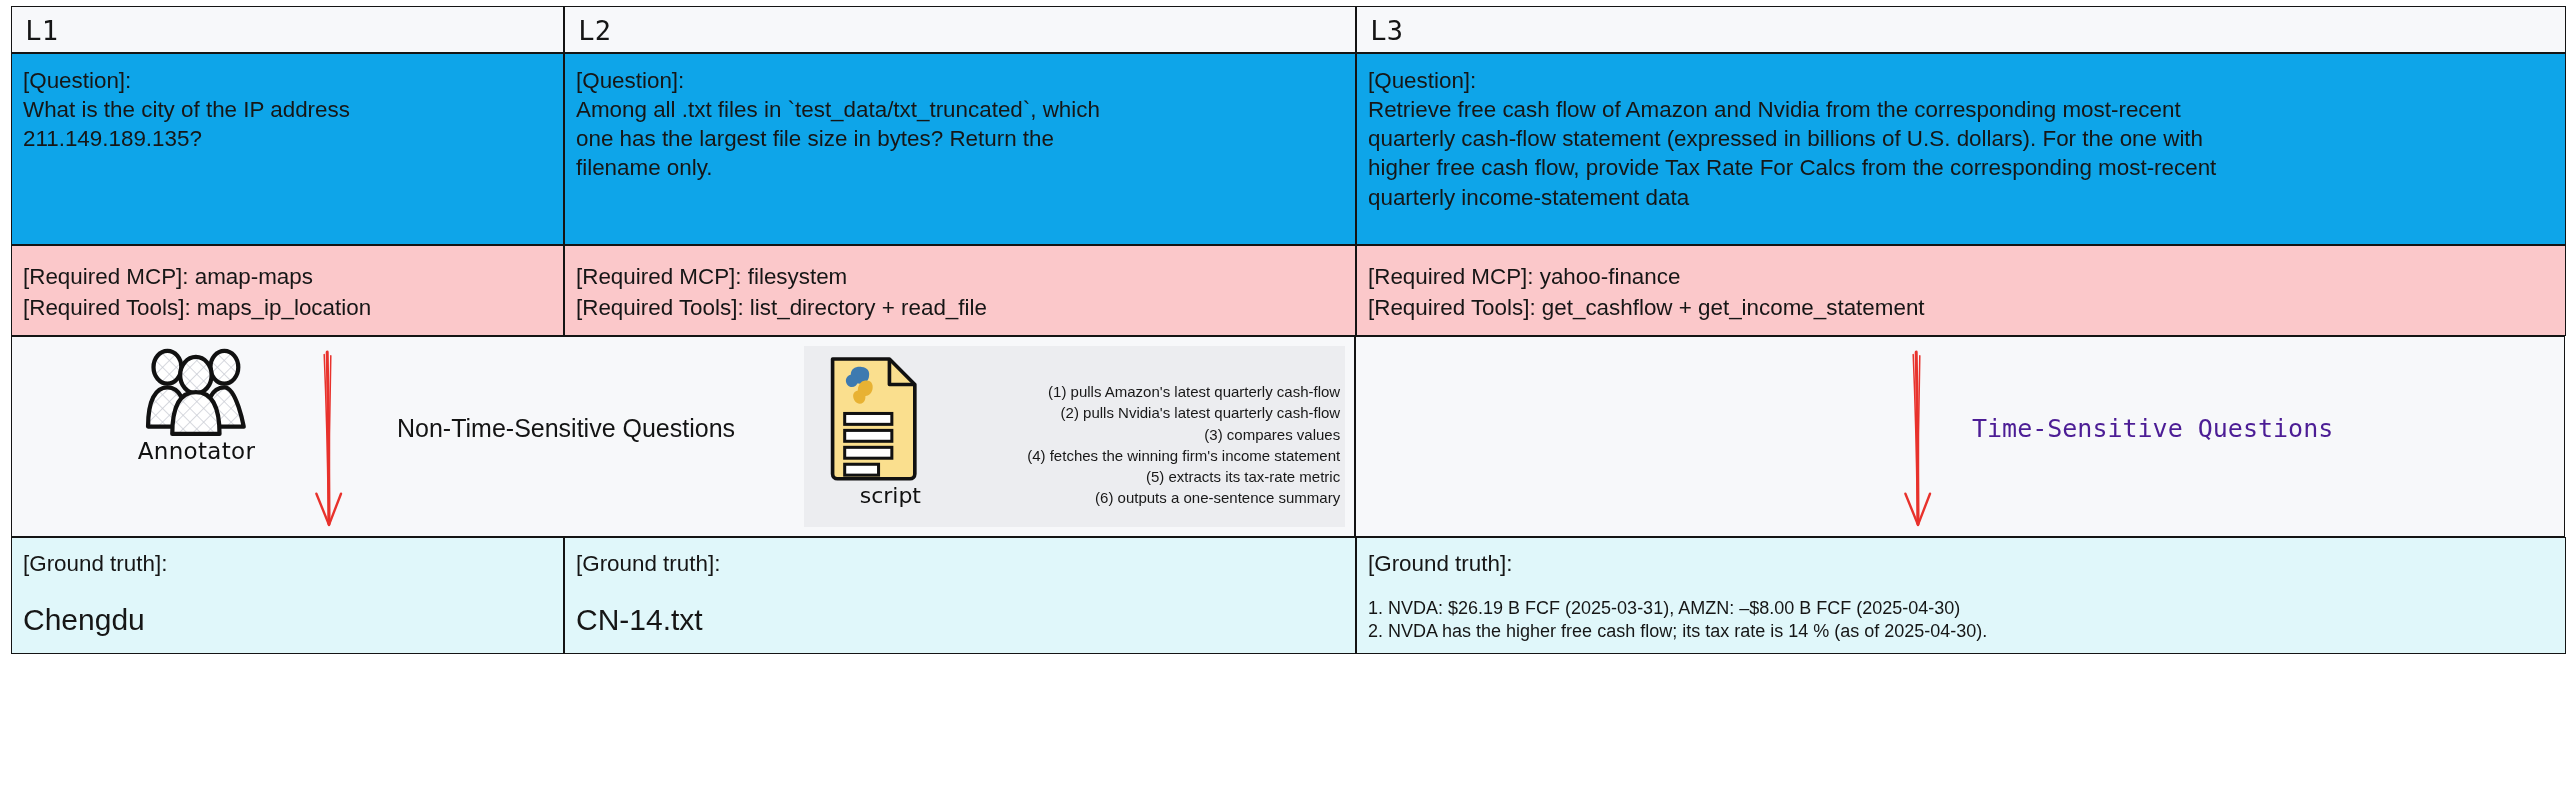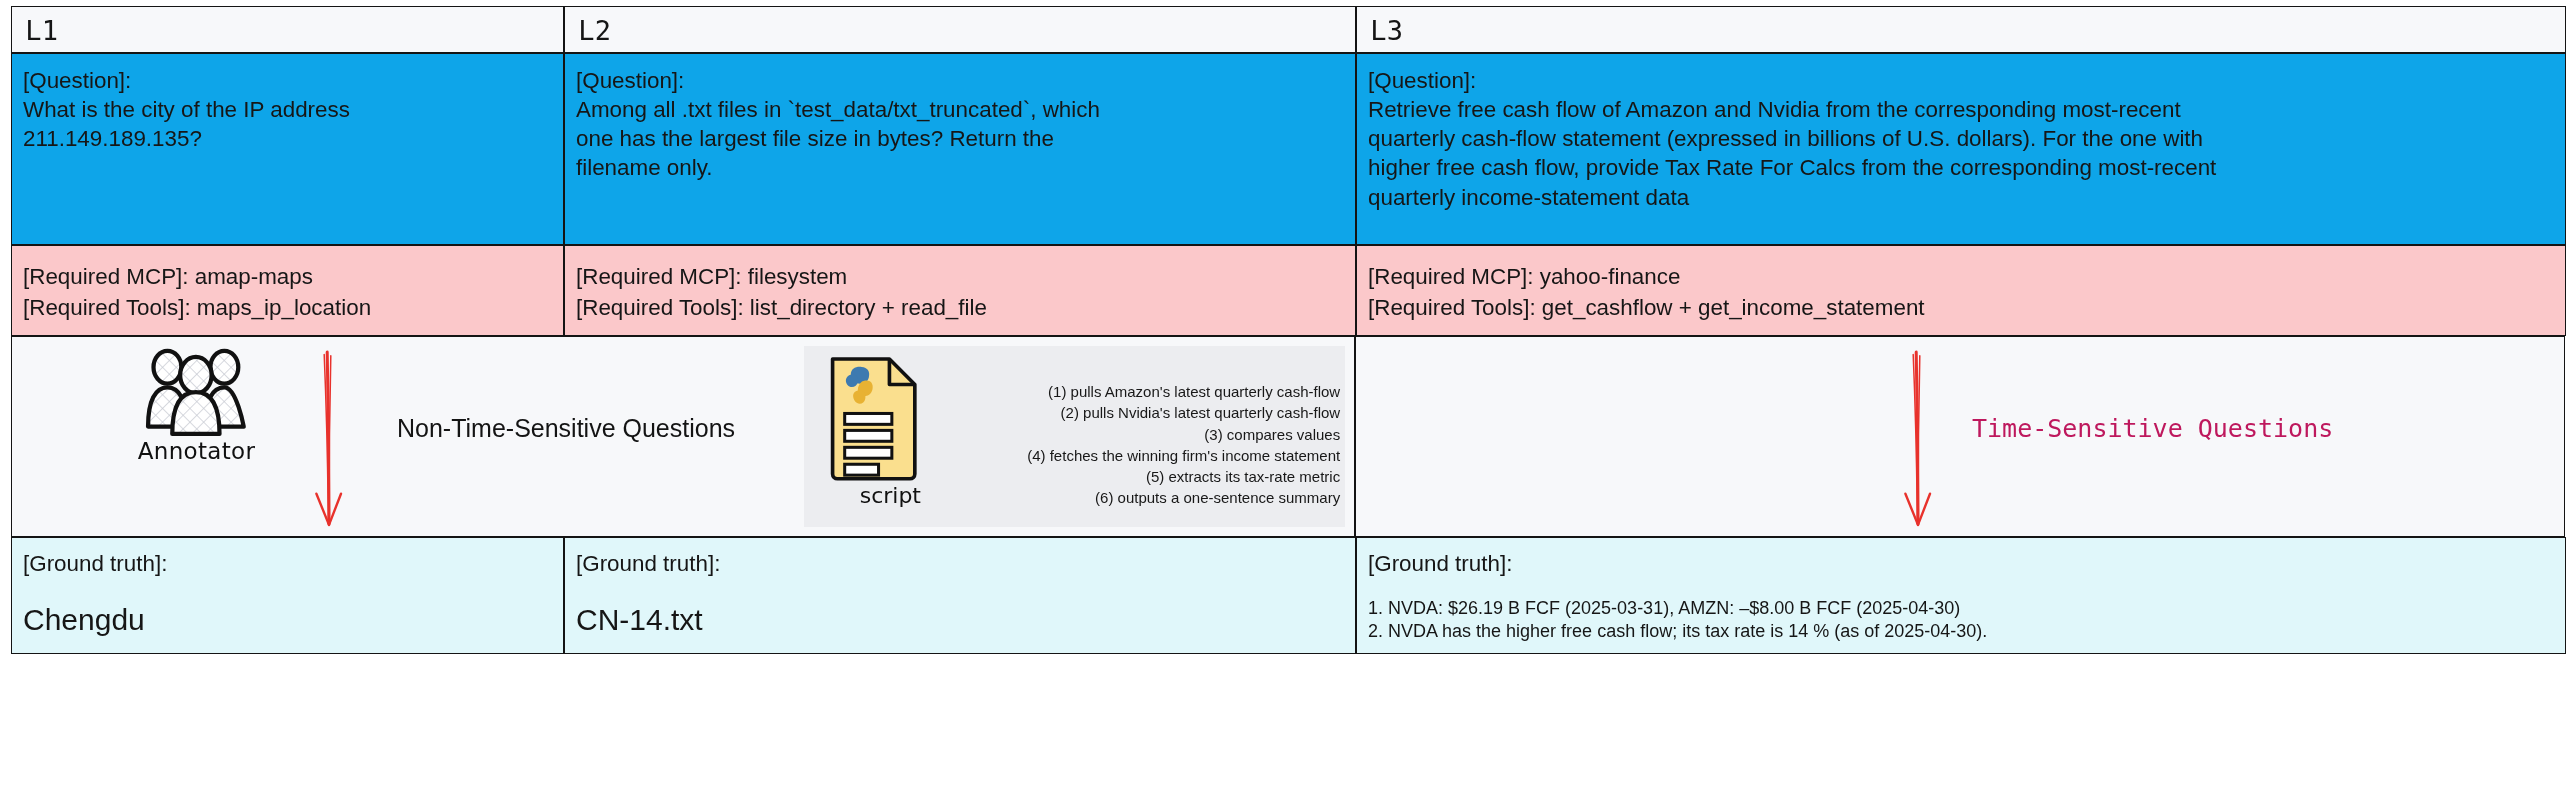--- a/index.html
+++ b/index.html
@@ -113,21 +113,21 @@
     letter-spacing: 0px;
     white-space: nowrap;
     margin-left: 28px;
   }
   .tag-ts {
     position: absolute;
     left: 707px;
     top: 77px;
     font-family: "DejaVu Sans Mono", monospace;
     font-size: 25px;
-    color: #be185d;
+    color: #4c1d95;
     white-space: nowrap;
   }
 
   
   .script-panel {
     position: absolute;
     left: 14.5px;
     top: 9px;
     width: 541px;
     height: 181px;

